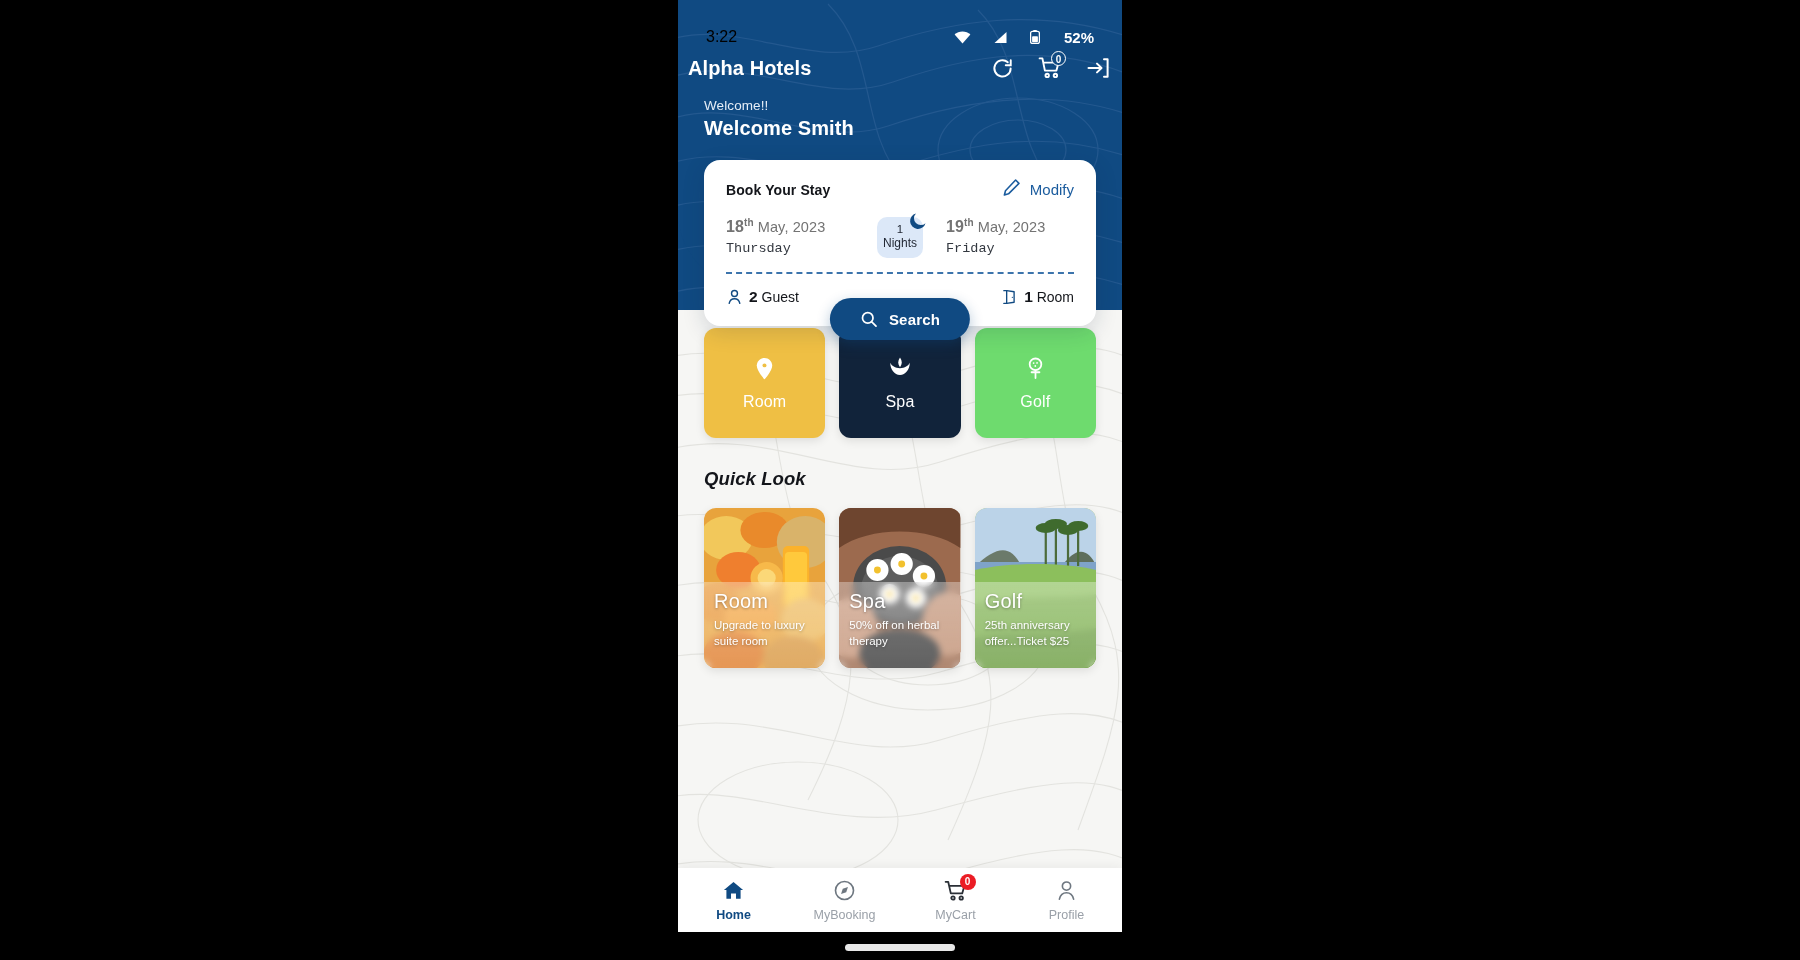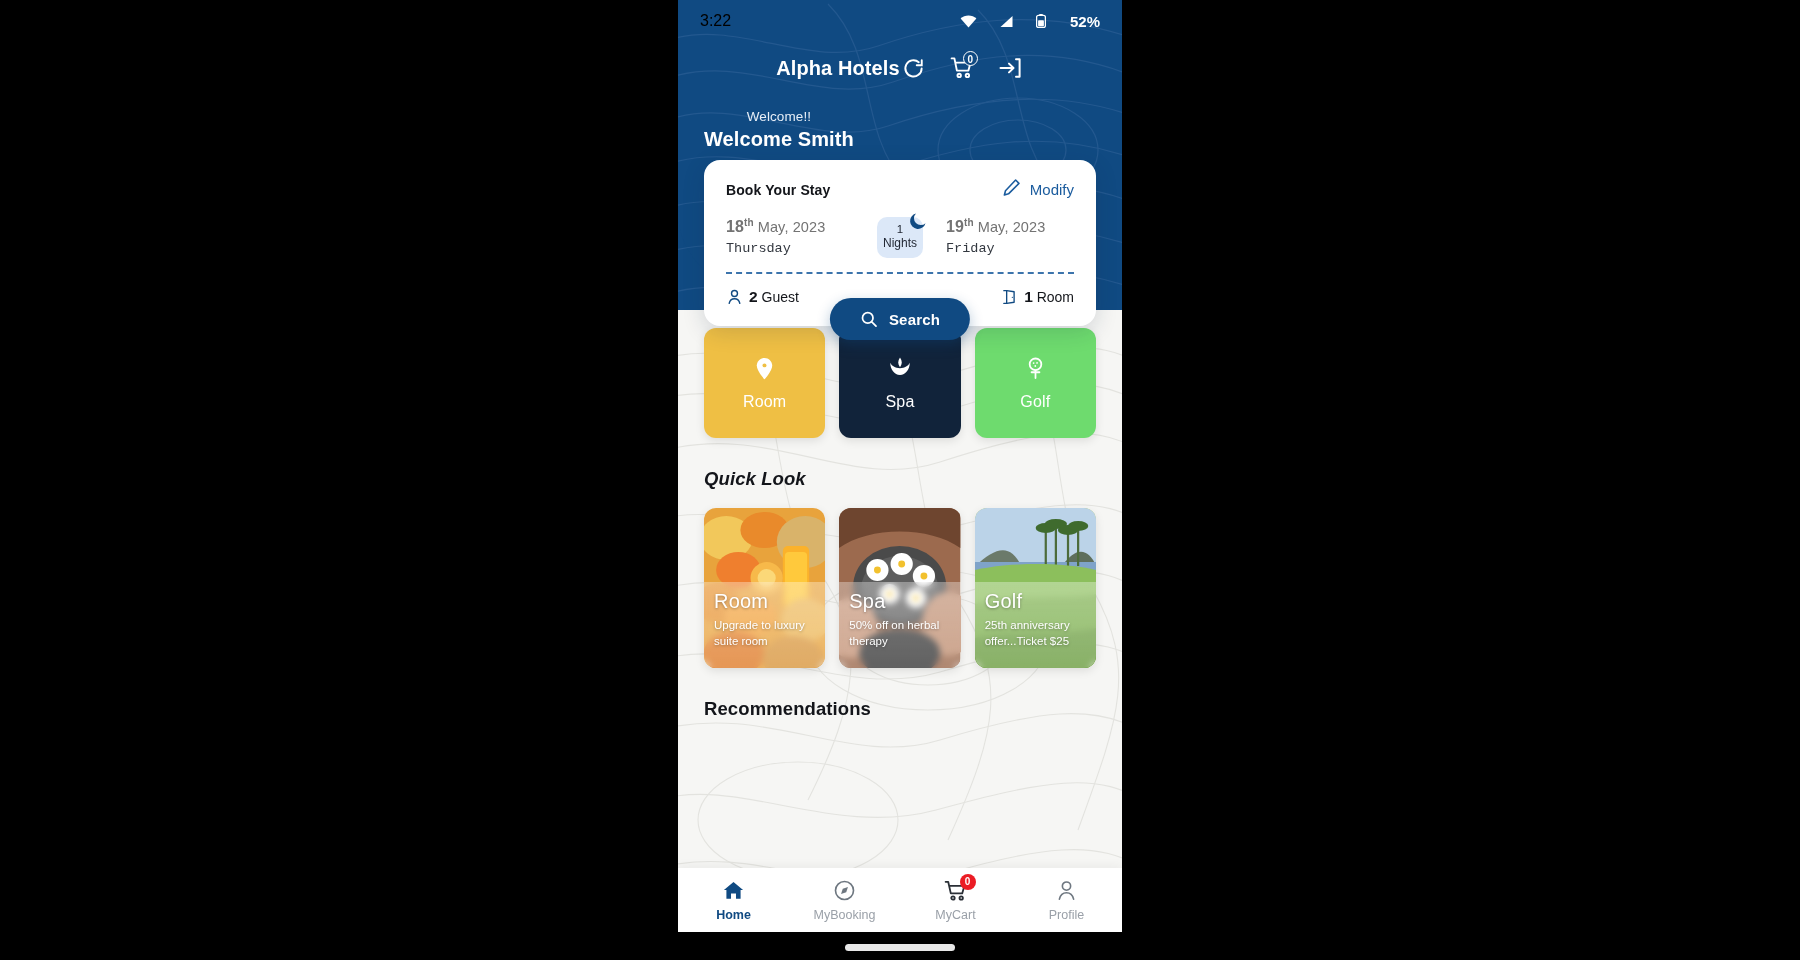--- a/index.html
+++ b/index.html
@@ -31,47 +31,47 @@
     position: absolute; left:0; top:0; width:444px; height:310px;
     background: #104A82;
     border-bottom-left-radius: 0;
     overflow: hidden;
   }
   .header-curve {
     position:absolute; left:0; top:0; width:444px; height:310px;
   }
 
   .statusbar {
-    position:absolute; left:0; top:8px; width:444px; height:26px;
+    position:absolute; left:0; top:24px; width:444px; height:26px;
     display:flex; align-items:center; justify-content:space-between;
-    padding: 0 22px; z-index:4;
+    padding: 0 28px; z-index:4;
   }
   .status-icons { display:flex; align-items:center; gap:22px; }
   .status-icons svg { display:block; }
   .status-batt { color:#fff; font-size:15px; font-weight:700; margin-left:2px; }
 
   .appbar {
     position:absolute; left:0; top:48px; width:444px; height:40px;
-    display:flex; align-items:center; justify-content:center;
-    padding: 0 26px; z-index:4;
+    display:flex; align-items:center; justify-content:space-between;
+    padding: 0 10px; z-index:4;
   }
   .brand { color:#fff; font-size:20px; font-weight:600; letter-spacing:.1px; }
   .appbar-actions { display:flex; align-items:center; gap:20px; }
   .icon-btn { position:relative; display:flex; align-items:center; justify-content:center;
               width:28px; height:28px; cursor:pointer; }
   .icon-btn svg { display:block; }
   .cart-badge-top {
     position:absolute; right:-2px; top:-3px;
     min-width:15px; height:15px; padding:0 3px;
     border-radius:8px; background:#104A82; color:#fff;
     font-size:10px; font-weight:700; line-height:15px; text-align:center;
     border:1.5px solid #fff;
   }
 
-  .welcome-wrap { position:absolute; left:26px; top:109px; z-index:4;text-align:center; }
+  .welcome-wrap { position:absolute; left:26px; top:98px; z-index:4; }
   .welcome-small { color:#E6EEF7; font-size:13.5px; font-weight:400; letter-spacing:.1px; }
   .welcome-big { color:#fff; font-size:20px; font-weight:700; margin-top:4px; letter-spacing:.1px; }
 
   
   .book-card {
     position:absolute; left:26px; top:160px; width:392px;
     background:#fff; border-radius:16px;
     box-shadow: 0 6px 22px rgba(16,40,70,.16);
     padding: 18px 22px 16px 22px; z-index:6;
   }
@@ -492,21 +492,20 @@
               <path d="M0 130 C 40 120, 90 128, 120 120 V160 H0 Z" fill="#6C9E42"></path>
             </svg>
           </div>
           <div class="ql-overlay">
             <div class="ql-title">Golf</div>
             <div class="ql-sub">25th anniversary offer...Ticket $25</div>
           </div>
         </div>
       </div>
 
-      <div class="sec-title" style="margin-top:30px;">Recommendations</div>
     </div>
 
     <div class="bottomnav">
 
       <div class="nav-item active">
         <span class="nav-icon">
           <svg width="23" height="23" viewBox="0 0 24 24">
               <path d="M12 3 L22 11.4 H19.4 V20.6 H14.6 V15 H9.4 V20.6 H4.6 V11.4 H2 Z" fill="#104A82"></path>
             </svg>
         </span>

